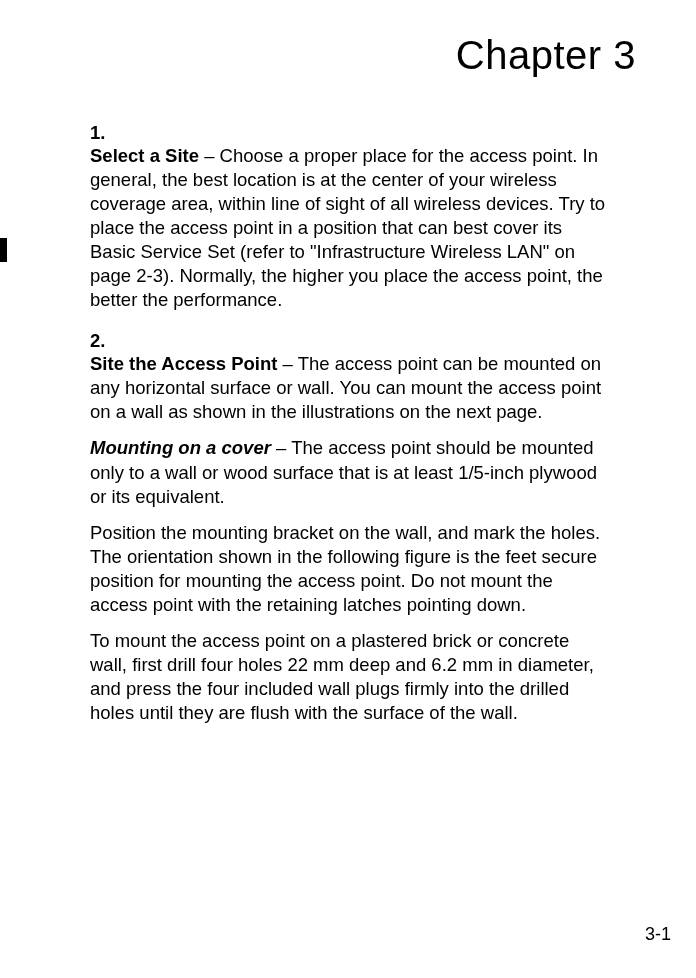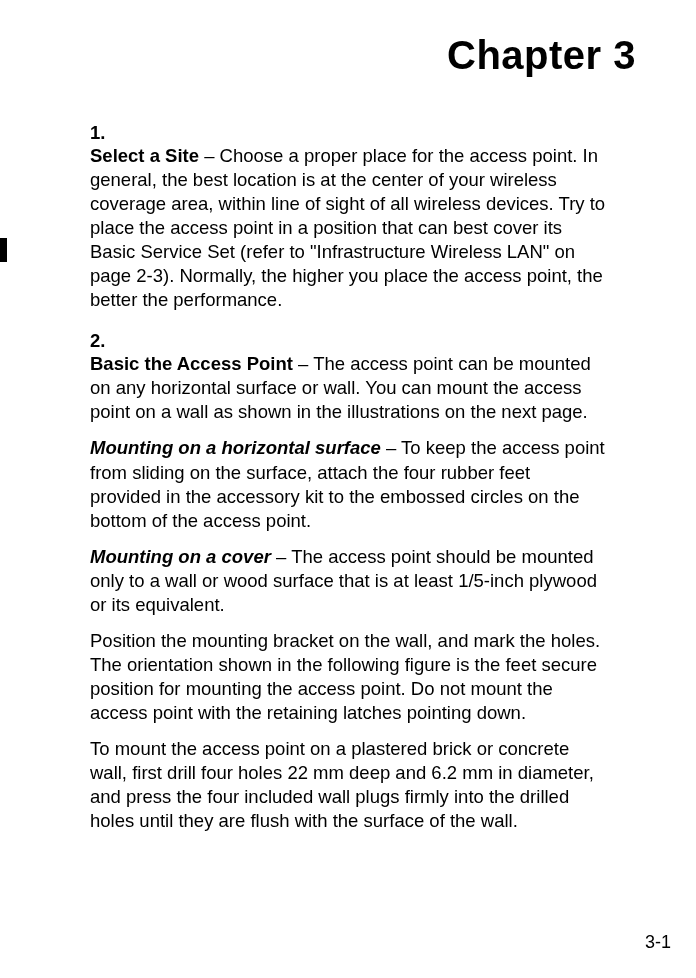--- a/index.html
+++ b/index.html
@@ -14,21 +14,21 @@
       font-family: Arial, Helvetica, sans-serif;
       color: #000000;
       position: relative;
     }
     .page {
       padding: 30px 60px 0 90px;
     }
     .chapter-heading {
       text-align: right;
       font-size: 40px;
-      font-weight: bold;
+      font-weight: normal;
       line-height: 1.25;
       margin-bottom: 28px;
       letter-spacing: 0.5px;
     }
     .change-bar {
       position: absolute;
       left: 0;
       top: 238px;
       width: 7px;
       height: 24px;
@@ -63,21 +63,21 @@
       font-size: 18.5px;
       line-height: 1.3;
     }
     .sub-title {
       font-weight: bold;
       font-style: italic;
     }
     .page-number {
       position: absolute;
       right: 25px;
-      bottom: 25px;
+      bottom: 33px;
       font-size: 18px;
     }
   </style>
 </head>
 <body>
 
 <div class="change-bar"></div>
 
 <div class="page">
   <h1 class="chapter-heading">
@@ -89,25 +89,22 @@
     <div class="item">
       <span class="item-number">1.</span>
       <span class="item-body">
         <span class="item-title">Select a Site</span><span> – </span><span>Choose a proper place for the access point. In general, the best location is at the center of your wireless coverage area, within line of sight of all wireless devices. Try to place the access point in a position that can best cover its Basic Service Set (refer to "Infrastructure Wireless LAN" on page 2-3). Normally, the higher you place the access point, the better the performance.</span>
       </span>
     </div>
 
     <div class="item">
       <span class="item-number">2.</span>
       <span class="item-body">
-        <span class="item-title">Basic the Access Point</span><span> – </span><span>The access point can be mounted on any horizontal surface or wall. You can mount the access point on a wall as shown in the illustrations on the next page.</span>
+        <span class="item-title">Site the Access Point</span><span> – </span><span>The access point can be mounted on any horizontal surface or wall. You can mount the access point on a wall as shown in the illustrations on the next page.</span>
 
-        <div class="sub-para">
-          <span class="sub-title">Mounting on a horizontal surface</span><span> – </span><span>To keep the access point from sliding on the surface, attach the four rubber feet provided in the accessory kit to the embossed circles on the bottom of the access point.</span>
-        </div>
 
         <div class="sub-para">
           <span class="sub-title">Mounting on a cover</span><span> – </span><span>The access point should be mounted only to a wall or wood surface that is at least 1/5-inch plywood or its equivalent.</span>
         </div>
 
         <div class="sub-para">
           <span>Position the mounting bracket on the wall, and mark the holes. The orientation shown in the following figure is the feet secure position for mounting the access point. Do not mount the access point with the retaining latches pointing down.</span>
         </div>
 
         <div class="sub-para">

